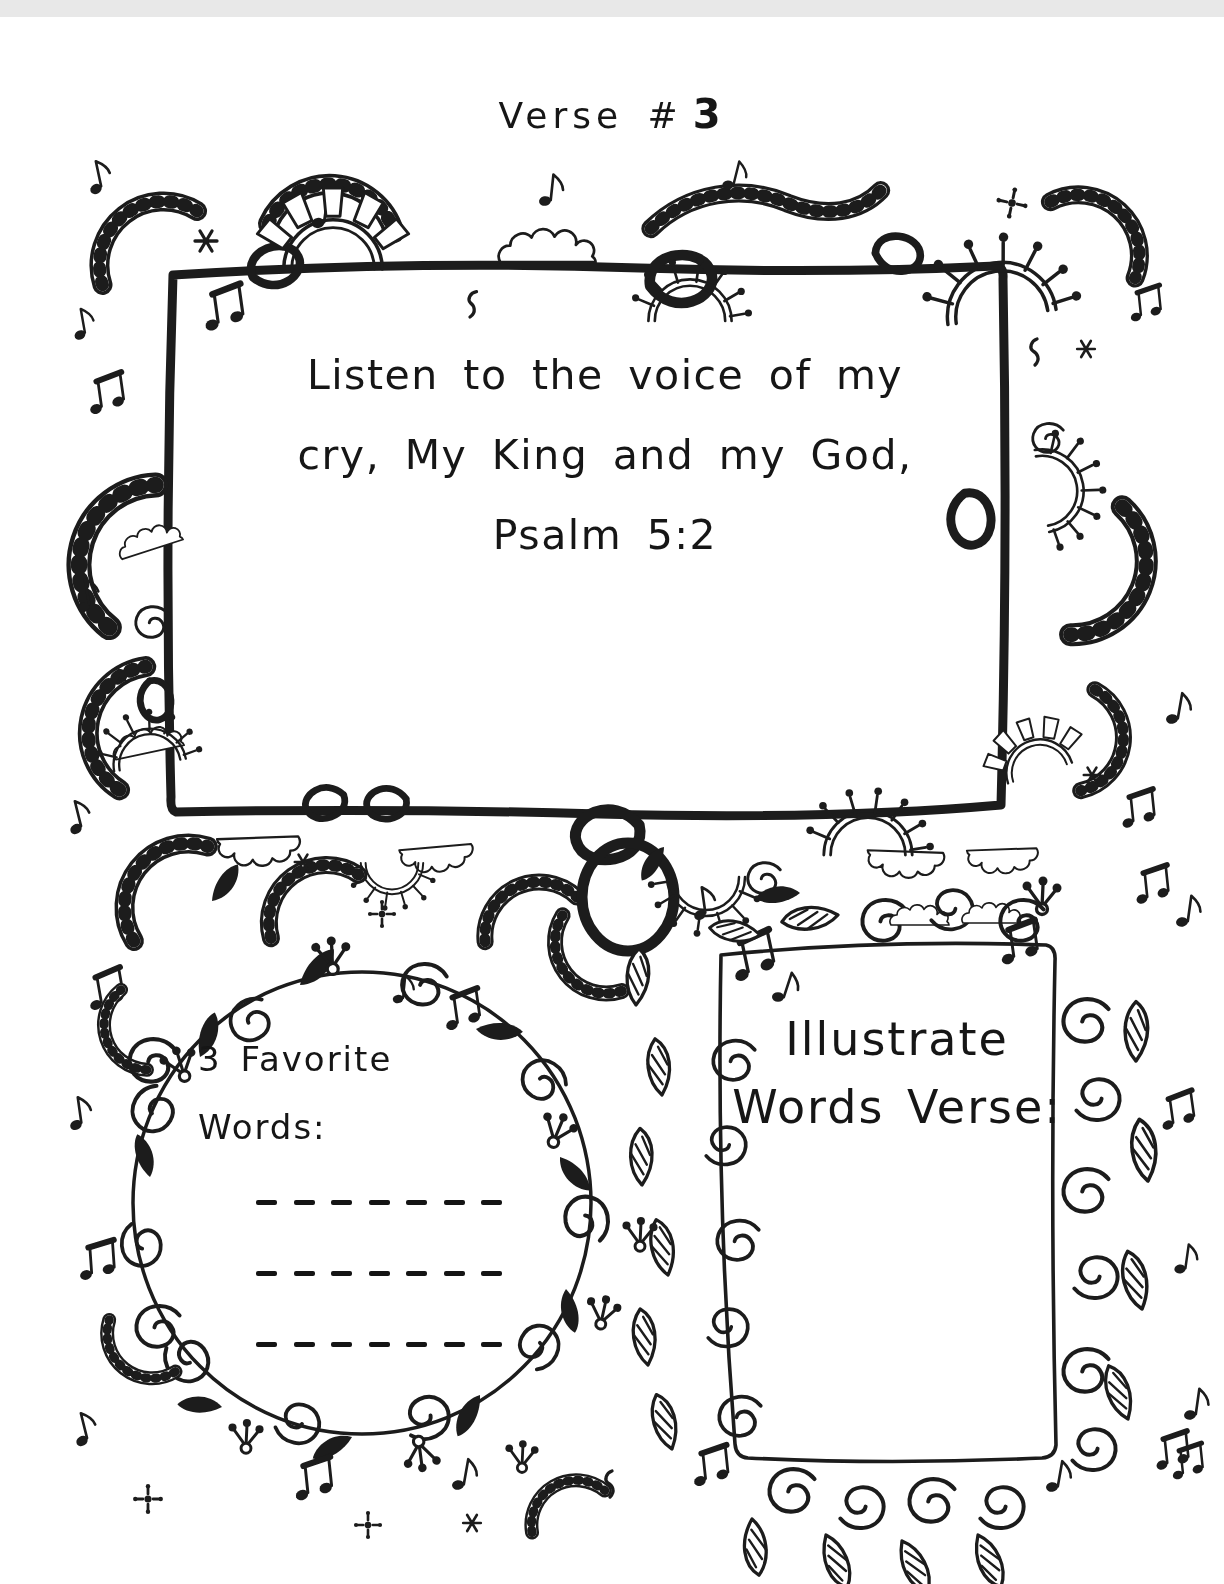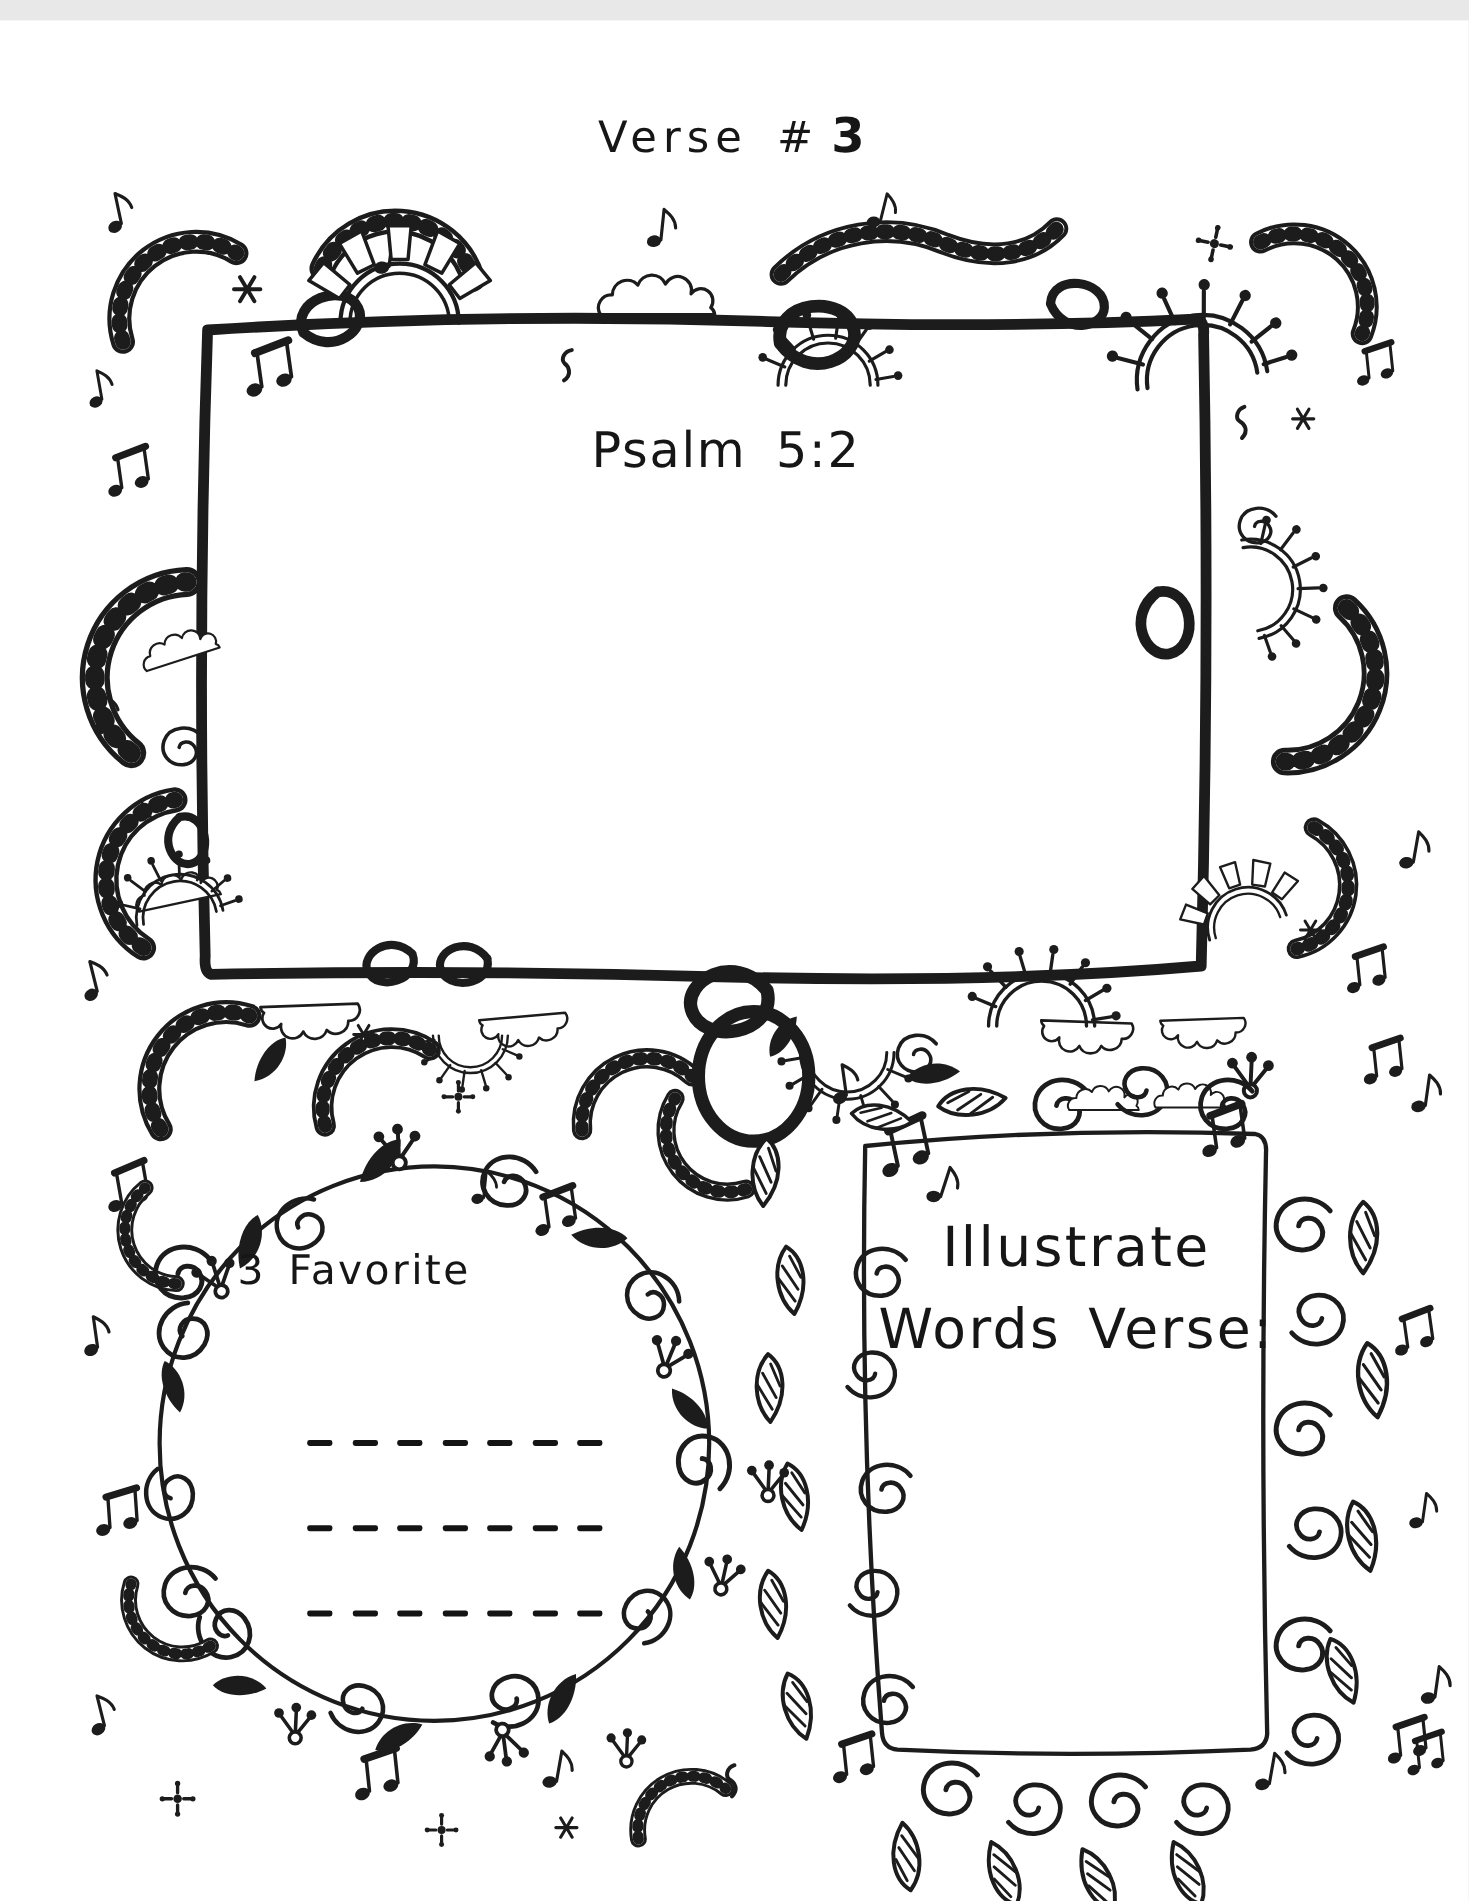--- a/index.html
+++ b/index.html
@@ -301,25 +301,28 @@
       <use href="#note1" transform="translate(1190,1398) rotate(8) scale(0.8)"></use>
       <use href="#note2" transform="translate(1178,1458) rotate(-6) scale(0.75)"></use>
     </g>
   </svg>
 
   <div class="abs page-title">
     <span>Verse #</span><span class="num">3</span>
   </div>
 
   <div class="abs verse-block">
+    <div>Listen to the voice of my</div>
+    <div>cry, My King and my God,</div>
     <div>Psalm 5:2</div>
   </div>
 
   <div class="abs fav-label">
     <div>3 Favorite</div>
+    <div>Words:</div>
   </div>
 
   <div class="abs dash-lines">
       <div class="dash-row">
         <span class="dash"></span>
         <span class="dash"></span>
         <span class="dash"></span>
         <span class="dash"></span>
         <span class="dash"></span>
         <span class="dash"></span>

